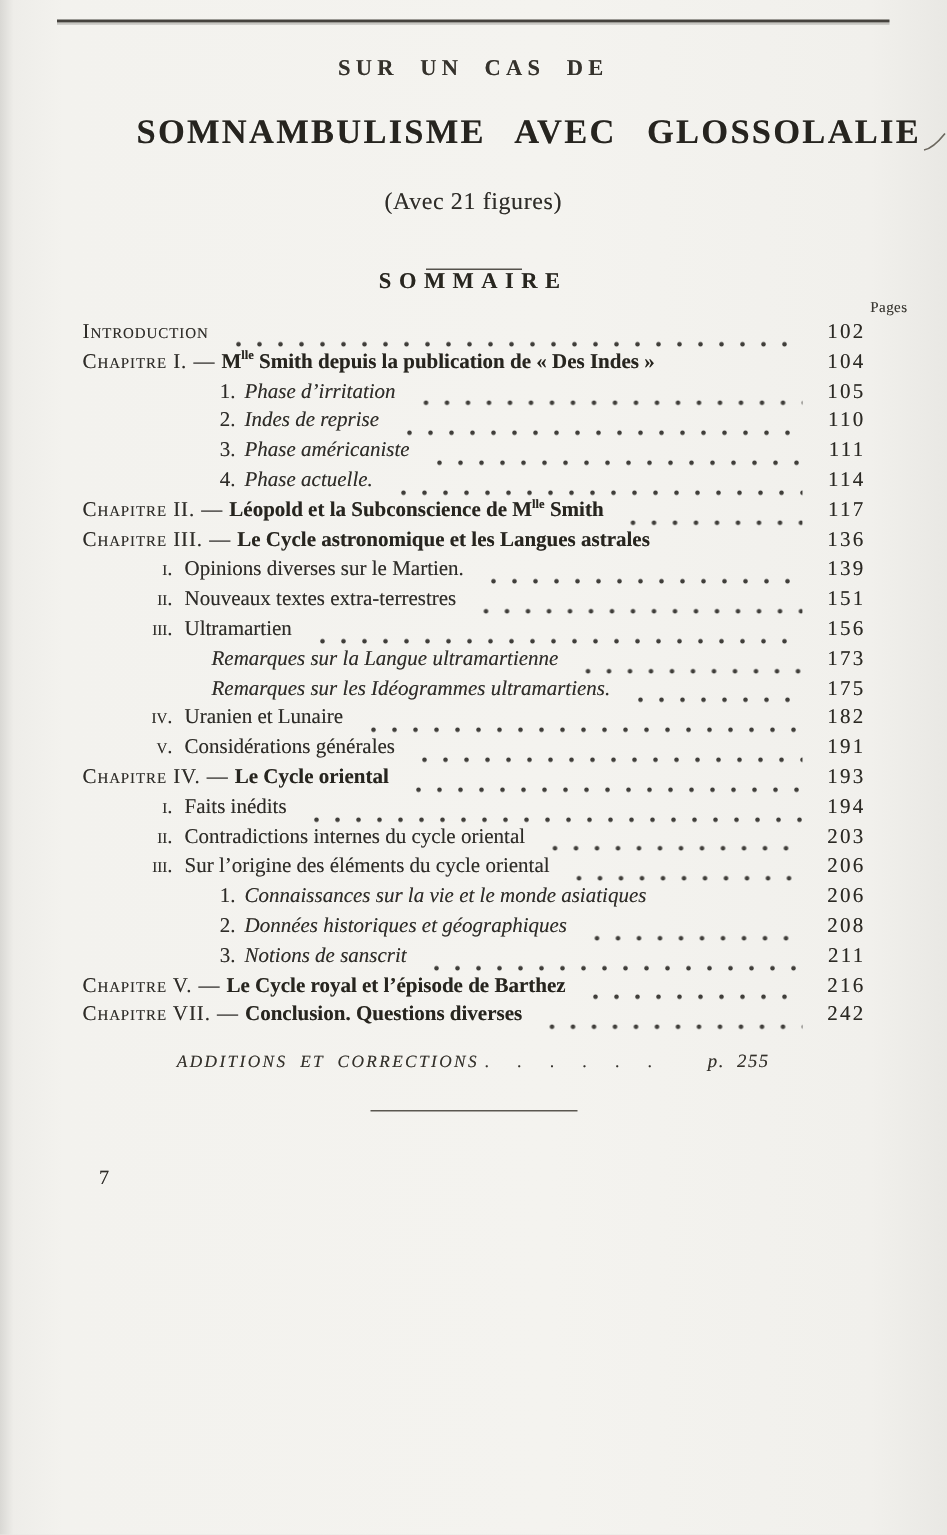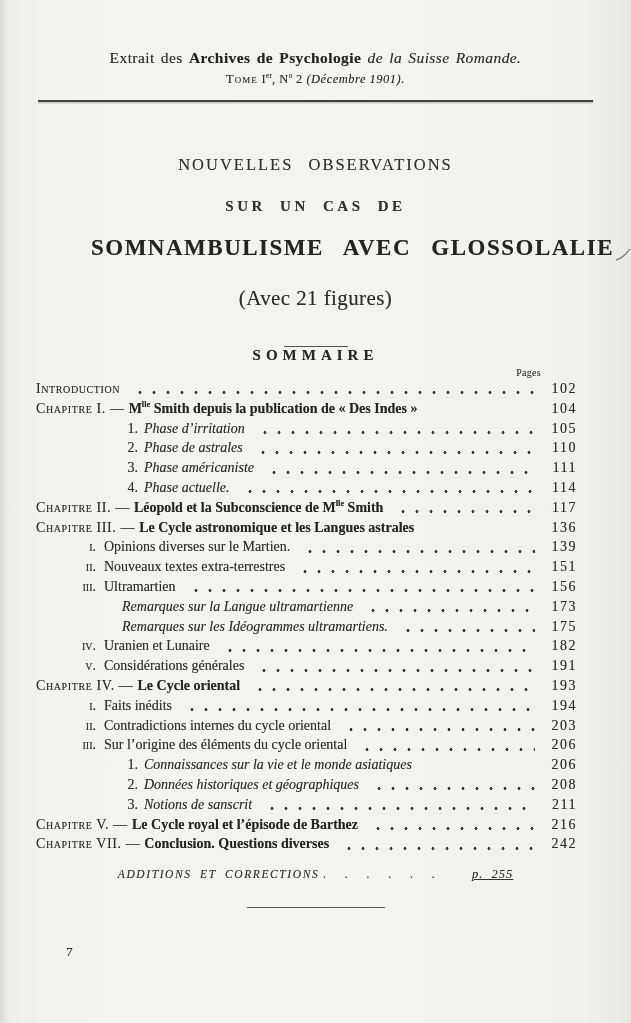--- a/index.html
+++ b/index.html
@@ -24,70 +24,65 @@
   .top-rule{margin:13px 38px 0 38px;border:0;border-top:2px solid #45423d;
     box-shadow:0 1.5px 0 rgba(69,66,61,.25);}
 
   .supertitle{margin-top:53px;text-align:center;font-size:16.5px;
     letter-spacing:2px;word-spacing:9px;color:#333029;}
   .subtitle{margin-top:23px;text-align:center;font-size:15px;font-weight:700;
     letter-spacing:3.5px;word-spacing:7px;color:#35322c;}
   .main-title{margin-top:20px;text-align:right;font-size:23px;font-weight:700;
     letter-spacing:1.5px;word-spacing:13px;color:#26241f;white-space:nowrap;}
   .pen-mark{display:inline-block;margin-left:1px;transform:translateY(7px);}
-  .figures-note{margin-top:25px;text-align:center;font-size:21px;letter-spacing:.4px;}
+  .figures-note{margin-top:25px;text-align:center;font-size:16px;letter-spacing:.4px;}
 
   .title-divider{width:64px;border:0;border-top:1.5px solid #55524c;margin:35px auto 0 auto;}
 
   .sommaire-heading{text-align:center;font-size:15px;font-weight:700;
     letter-spacing:5px;color:#28261f;}
-  .pages-label{margin-top:3px;text-align:right;padding-right:90px;font-size:10px;
+  .pages-label{margin-top:3px;text-align:right;padding-right:26px;font-size:10px;
     letter-spacing:.3px;color:#3a3832;}
 
   .toc{margin-top:1px;padding:0 54px 0 36px;font-size:14px;}
-  .toc-row{display:flex;align-items:center;line-height:19.8px;white-space:nowrap;}
+  .toc-row{display:flex;align-items:flex-end;line-height:19.8px;white-space:nowrap;margin-left:19px;}
   .toc-row .txt{flex:0 0 auto;}
   .lvl-rom{padding-left:30px;}
   .lvl-num{padding-left:86px;}
   .lvl-rem{padding-left:86px;}
   .num{display:inline-block;flex:0 0 auto;text-align:right;margin-right:8px;}
   .lvl-rom .num{width:30px;}
   .lvl-num .num{width:16px;margin-right:6px;}
   .num.sc{font-variant:small-caps;}
   .leader{flex:1 1 auto;min-width:10px;height:13px;margin:0 6px 0 9px;
     background-image:radial-gradient(circle,rgba(44,42,38,.9) 1.2px,transparent 1.8px);
     background-size:14px 5px;background-repeat:repeat-x;
     background-position:left 4px bottom 0;}
   .spacer{flex:1 1 auto;min-width:6px;}
   .pagecol{flex:0 0 auto;width:36px;text-align:right;letter-spacing:1.5px;font-size:14px;color:#2b2923;}
 
   .additions{margin-top:13px;text-align:center;font-style:italic;font-size:11.5px;
     letter-spacing:1.6px;word-spacing:4px;color:#34312b;}
   .additions .dots{letter-spacing:6px;margin-left:4px;}
-  .additions .pg{margin-left:31px;font-size:12.5px;letter-spacing:1px;text-decoration:underline;}
+  .additions .pg{margin-left:31px;font-size:12.5px;letter-spacing:1px;}
 
   .footer-divider{width:138px;border:0;border-top:1.3px solid #5a5750;margin:25px auto 0 auto;}
   .footer{display:flex;justify-content:space-between;align-items:baseline;
     margin-top:36px;padding:0 80px 0 66px;font-size:11.5px;}
   .footer-left .seg-sc{letter-spacing:1px;}
   .footer-page{font-size:13.5px;}
 </style>
 </head>
 <body>
 
 <div class="page">
 
-  <div class="masthead">
-    <div class="masthead-line1"><span class="seg-n">Extrait des </span><span class="seg-b">Archives de Psychologie</span><span class="seg-i"> de la Suisse Romande.</span></div>
-    <div class="masthead-line2"><span class="seg-sc">Tome</span><span class="seg-n"> I<sup>er</sup>, N<sup>o</sup> 2 </span><span class="seg-i">(Décembre 1901).</span></div>
-  </div>
 
   <hr class="top-rule">
 
-  <div class="supertitle">NOUVELLES OBSERVATIONS</div>
   <div class="subtitle">SUR UN CAS DE</div>
   <div class="main-title"><span>SOMNAMBULISME AVEC GLOSSOLALIE</span><span class="pen-mark"><svg width="16" height="14" viewBox="0 0 16 14">
           <path d="M1 12 Q 7 11 15 1" stroke="#6b675e" stroke-width="1.1" fill="none"></path>
         </svg></span></div>
   <div class="figures-note">(Avec 21 figures)</div>
 
   <hr class="title-divider">
 
   <div class="sommaire-heading">SOMMAIRE</div>
   <div class="pages-label">Pages</div>
@@ -104,21 +99,21 @@
         <span class="pagecol">104</span>
       </div>
       <div class="toc-row lvl-num">
         <span class="num">1.</span>
         <span class="txt"><span class="seg-i">Phase d’irritation</span></span>
         <span class="leader"></span>
         <span class="pagecol">105</span>
       </div>
       <div class="toc-row lvl-num">
         <span class="num">2.</span>
-        <span class="txt"><span class="seg-i">Phase de astrales</span></span>
+        <span class="txt"><span class="seg-i">Indes de reprise</span></span>
         <span class="leader"></span>
         <span class="pagecol">110</span>
       </div>
       <div class="toc-row lvl-num">
         <span class="num">3.</span>
         <span class="txt"><span class="seg-i">Phase américaniste</span></span>
         <span class="leader"></span>
         <span class="pagecol">111</span>
       </div>
       <div class="toc-row lvl-num">

